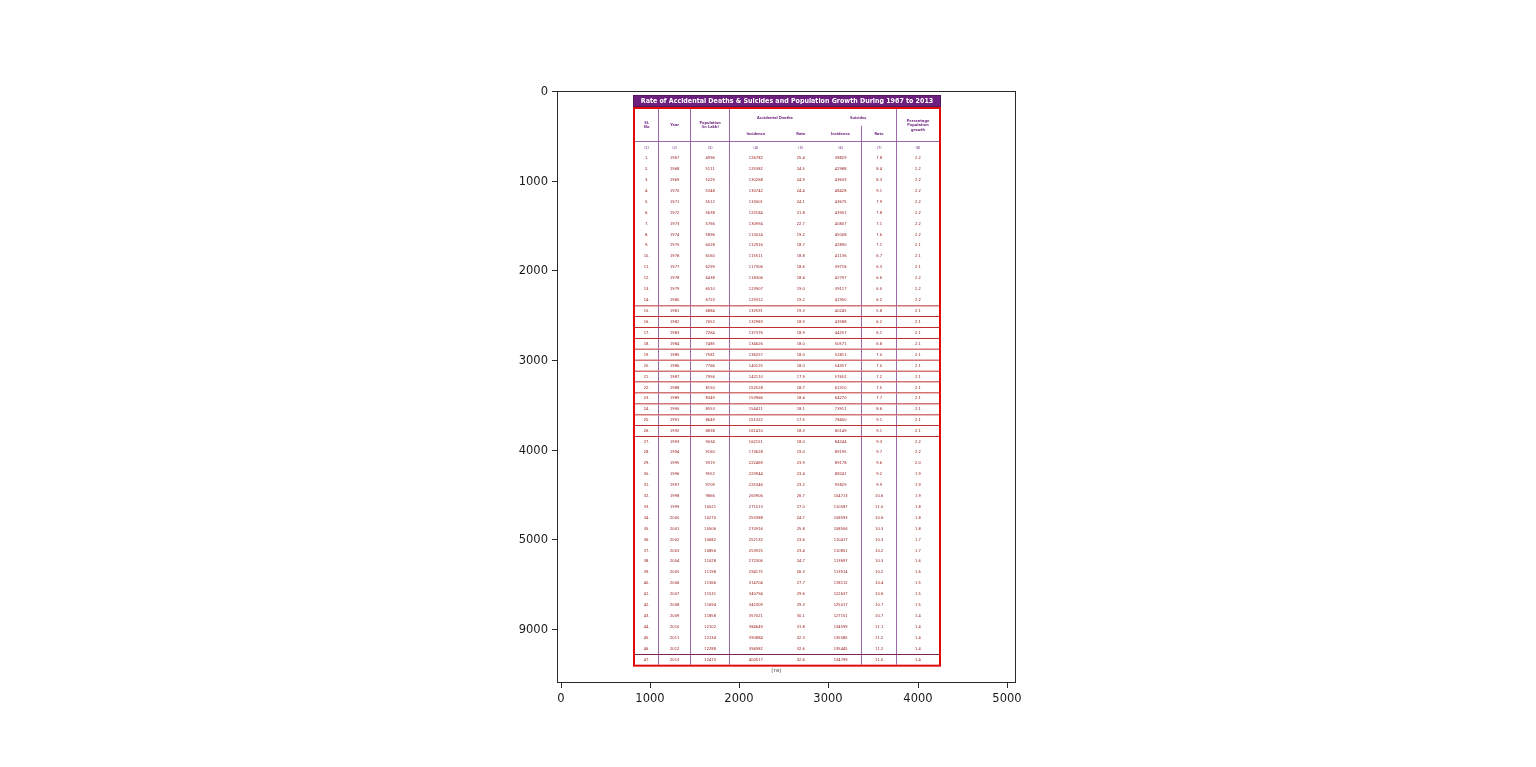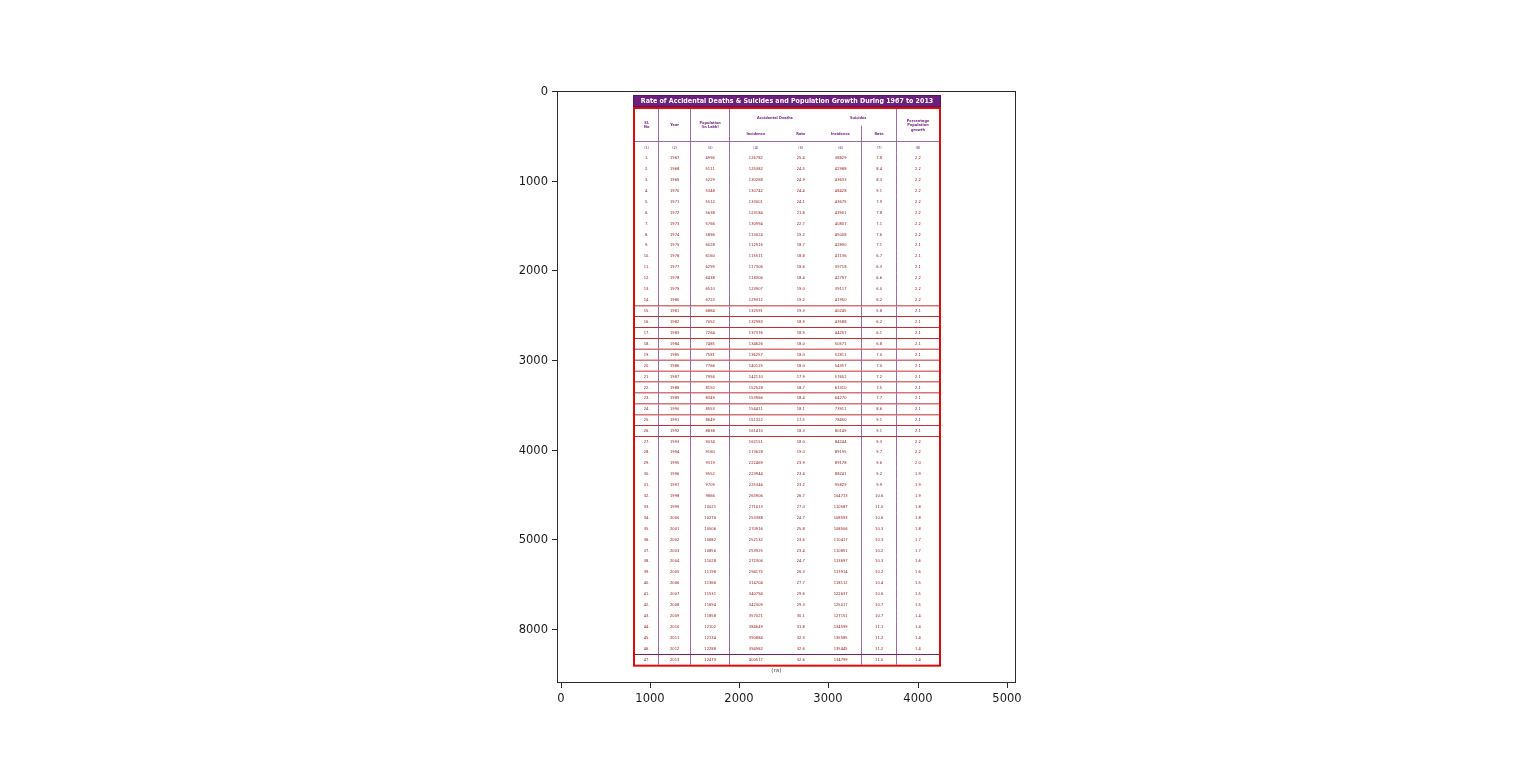--- a/index.html
+++ b/index.html
@@ -50,21 +50,21 @@
       <div class="ytick-label" style="left: 496px; top: 174px;">1000</div>
       <div class="ytick-mark" style="left: 552px; top: 270px;"></div>
       <div class="ytick-label" style="left: 496px; top: 263px;">2000</div>
       <div class="ytick-mark" style="left: 552px; top: 360px;"></div>
       <div class="ytick-label" style="left: 496px; top: 353px;">3000</div>
       <div class="ytick-mark" style="left: 552px; top: 450px;"></div>
       <div class="ytick-label" style="left: 496px; top: 443px;">4000</div>
       <div class="ytick-mark" style="left: 552px; top: 539px;"></div>
       <div class="ytick-label" style="left: 496px; top: 532px;">5000</div>
       <div class="ytick-mark" style="left: 552px; top: 629px;"></div>
-      <div class="ytick-label" style="left: 496px; top: 622px;">8000</div>
+      <div class="ytick-label" style="left: 496px; top: 622px;">9000</div>
     </div>
   <div id="xticks">
       <div class="xtick-mark" style="left: 561px; top: 683px;"></div>
       <div class="xtick-label" style="left: 533px; top: 691px;">0</div>
       <div class="xtick-mark" style="left: 650px; top: 683px;"></div>
       <div class="xtick-label" style="left: 622px; top: 691px;">1000</div>
       <div class="xtick-mark" style="left: 739px; top: 683px;"></div>
       <div class="xtick-label" style="left: 711px; top: 691px;">2000</div>
       <div class="xtick-mark" style="left: 828px; top: 683px;"></div>
       <div class="xtick-label" style="left: 800px; top: 691px;">3000</div>

